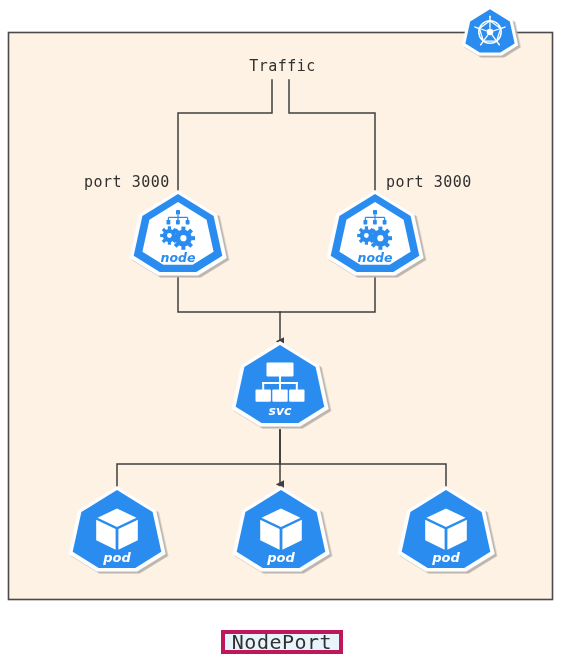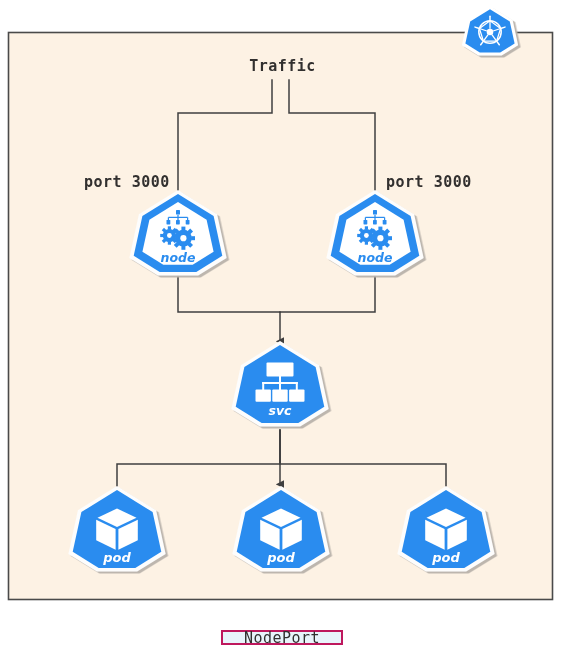--- a/index.html
+++ b/index.html
@@ -26,43 +26,42 @@
     width: 565px;
     height: 666px;
   }
   .lbl {
     position: absolute;
     font-family: "DejaVu Sans Mono", "Liberation Mono", monospace;
     font-size: 15px;
     color: #32302f;
     white-space: nowrap;
     letter-spacing: 0.5px;
-    font-weight: bold;
   }
   #traffic-label {
     left: 0; top: 57px;
     width: 565px;
     text-align: center;
   }
   #port-left-label  { left: 84px;  top: 173px; }
   #port-right-label { left: 386px; top: 173px; }
   #nodeport-box {
     position: absolute;
     left: 221px;
     top: 630px;
     width: 122px;
-    height: 15px;
+    height: 24px;
     background: #e8f4fb;
-    border: 2px solid #be185d;
+    border: 4px solid #be185d;
     box-sizing: border-box;
     display: flex;
     align-items: center;
     justify-content: center;
     font-family: "DejaVu Sans Mono", "Liberation Mono", monospace;
-    font-size: 15px;
+    font-size: 20px;
     color: #32302f;
     letter-spacing: 0.5px;
   }
 </style>
 </head>
 <body>
 
 <div id="stage">
 
   <svg class="svg-root" viewBox="0 0 565 666" xmlns="http://www.w3.org/2000/svg">

